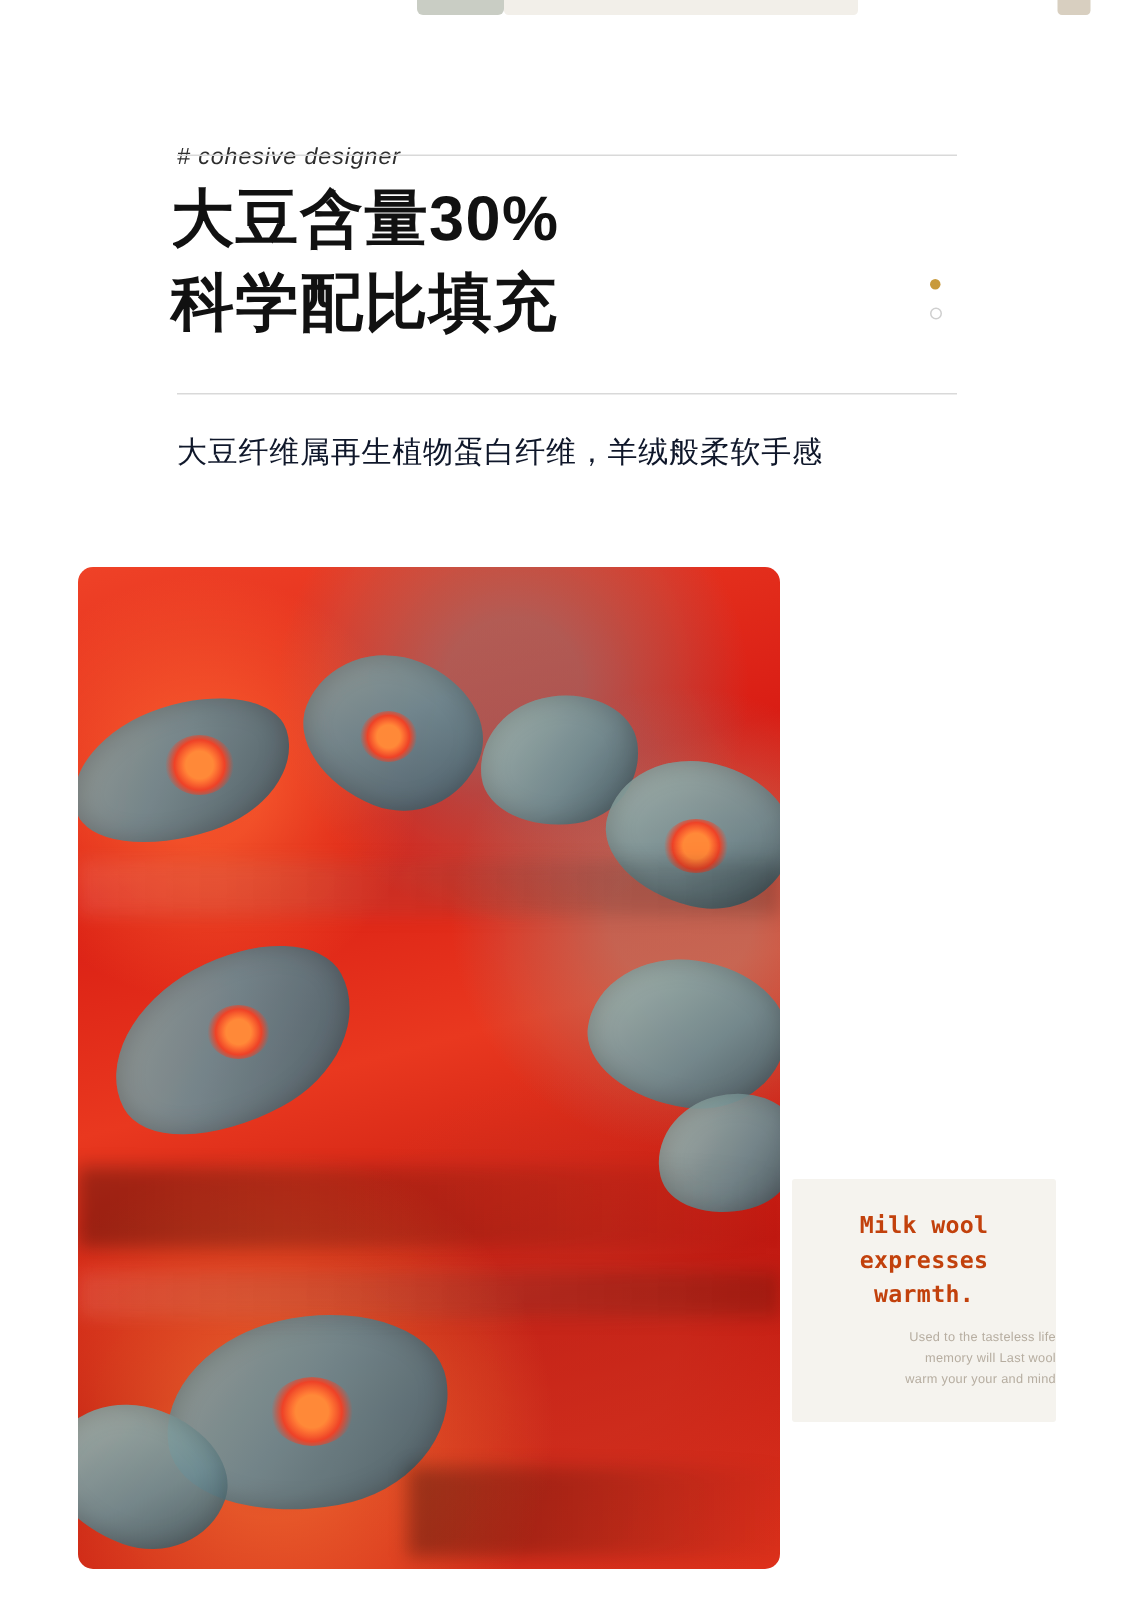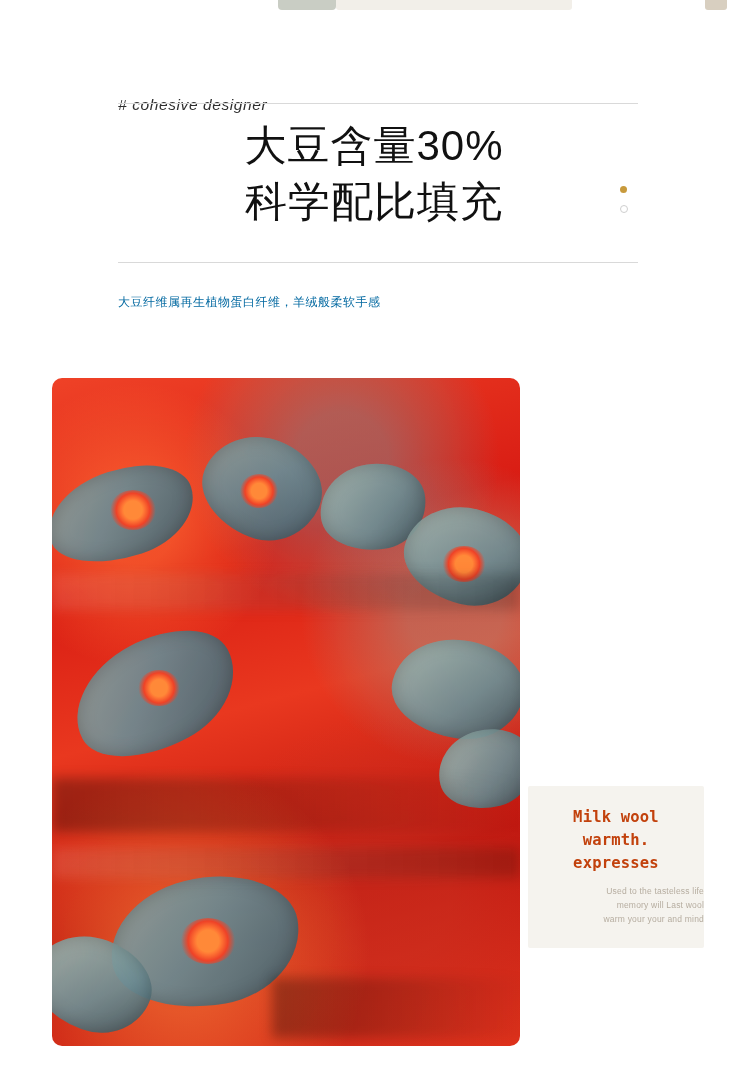--- a/index.html
+++ b/index.html
@@ -78,44 +78,43 @@
     width: 520px;
     height: 1px;
     background: #d9d9d9;
   }
   .headline {
     position: absolute;
     left: 114px;
     top: 118px;
     width: 520px;
     color: #111111;
-    font-weight: normal;
+    font-weight: bold;
     font-size: 42px;
     line-height: 56px;
     letter-spacing: 1px;
-    text-align: center;
   }
   .headline .line2 {
     display: block;
   }
   .rule-bottom {
     position: absolute;
     left: 118px;
     top: 262px;
     width: 520px;
     height: 1px;
     background: #d9d9d9;
   }
   .subtext {
     position: absolute;
     left: 118px;
     top: 288px;
     width: 560px;
-    font-size: 12px;
-    color: #0369a1;
+    font-size: 20px;
+    color: #0f172a;
     letter-spacing: 0.5px;
     line-height: 28px;
   }
 
   
   .dots {
     position: absolute;
     left: 620px;
     top: 186px;
     width: 14px;
@@ -258,21 +257,21 @@
     <div class="fold" style="left:0; top:196px; width:468px; height:36px;"></div>
     <div class="fold dark" style="left:0; top:400px; width:468px; height:54px;"></div>
     <div class="fold" style="left:0; top:470px; width:468px; height:30px;"></div>
     <div class="fold dark" style="left:220px; top:600px; width:260px; height:60px;"></div>
   </div>
 </div>
 
 <div class="caption-card">
   <div class="caption-title">
     <div>Milk wool</div>
+    <div>expresses</div>
     <div>warmth.</div>
-    <div>expresses</div>
   </div>
   <div class="caption-body">
     <div>Used to the tasteless life</div>
     <div>memory will Last wool</div>
     <div>warm your your and mind</div>
   </div>
 </div>
 
 </body></html>

